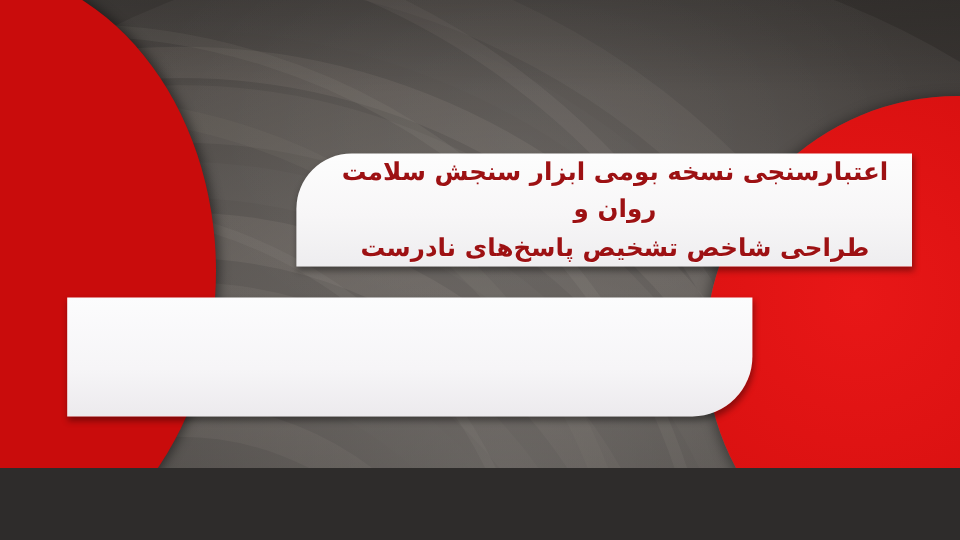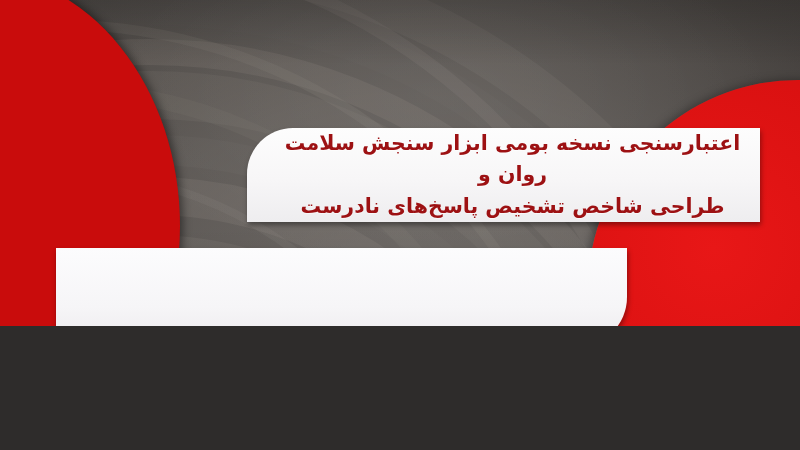--- a/index.html
+++ b/index.html
@@ -3,21 +3,21 @@
 <meta charset="utf-8">
 <style>
   html, body {
     margin: 0;
     padding: 0;
     background: #2e2c2b;
   }
   .slide {
     position: relative;
     width: 800px;
-    height: 326px;
+    height: 390px;
     overflow: hidden;
     background: #e5e5e5;
     font-family: "DejaVu Sans", sans-serif;
   }
 
   
   .bg-base {
     position: absolute;
     inset: 0;
     background:

